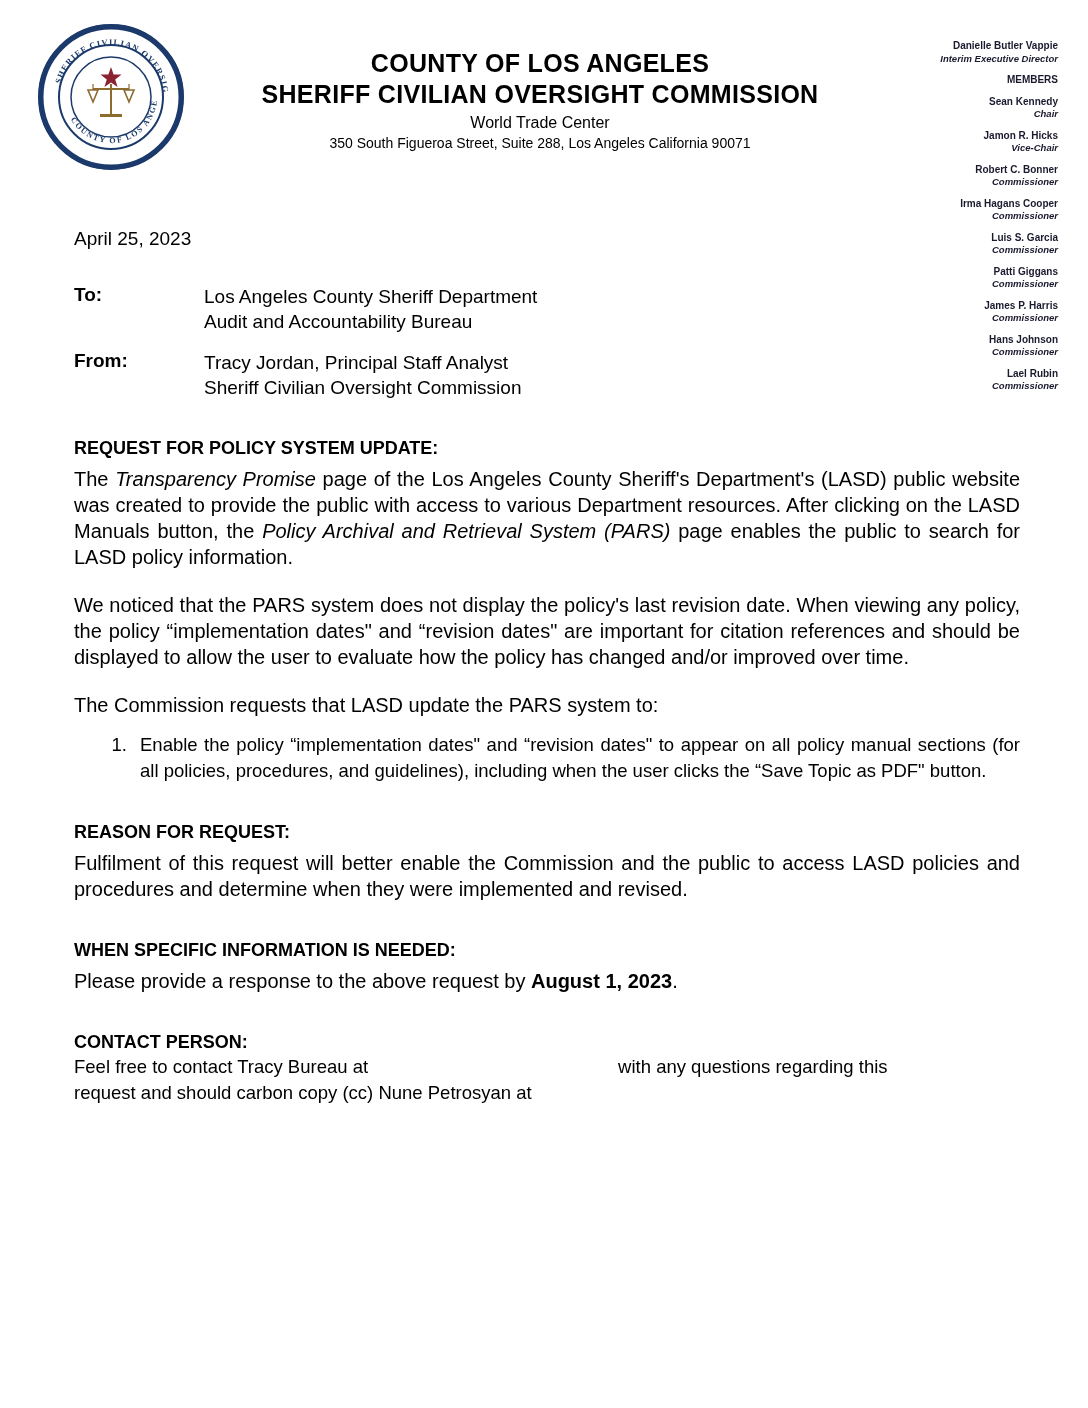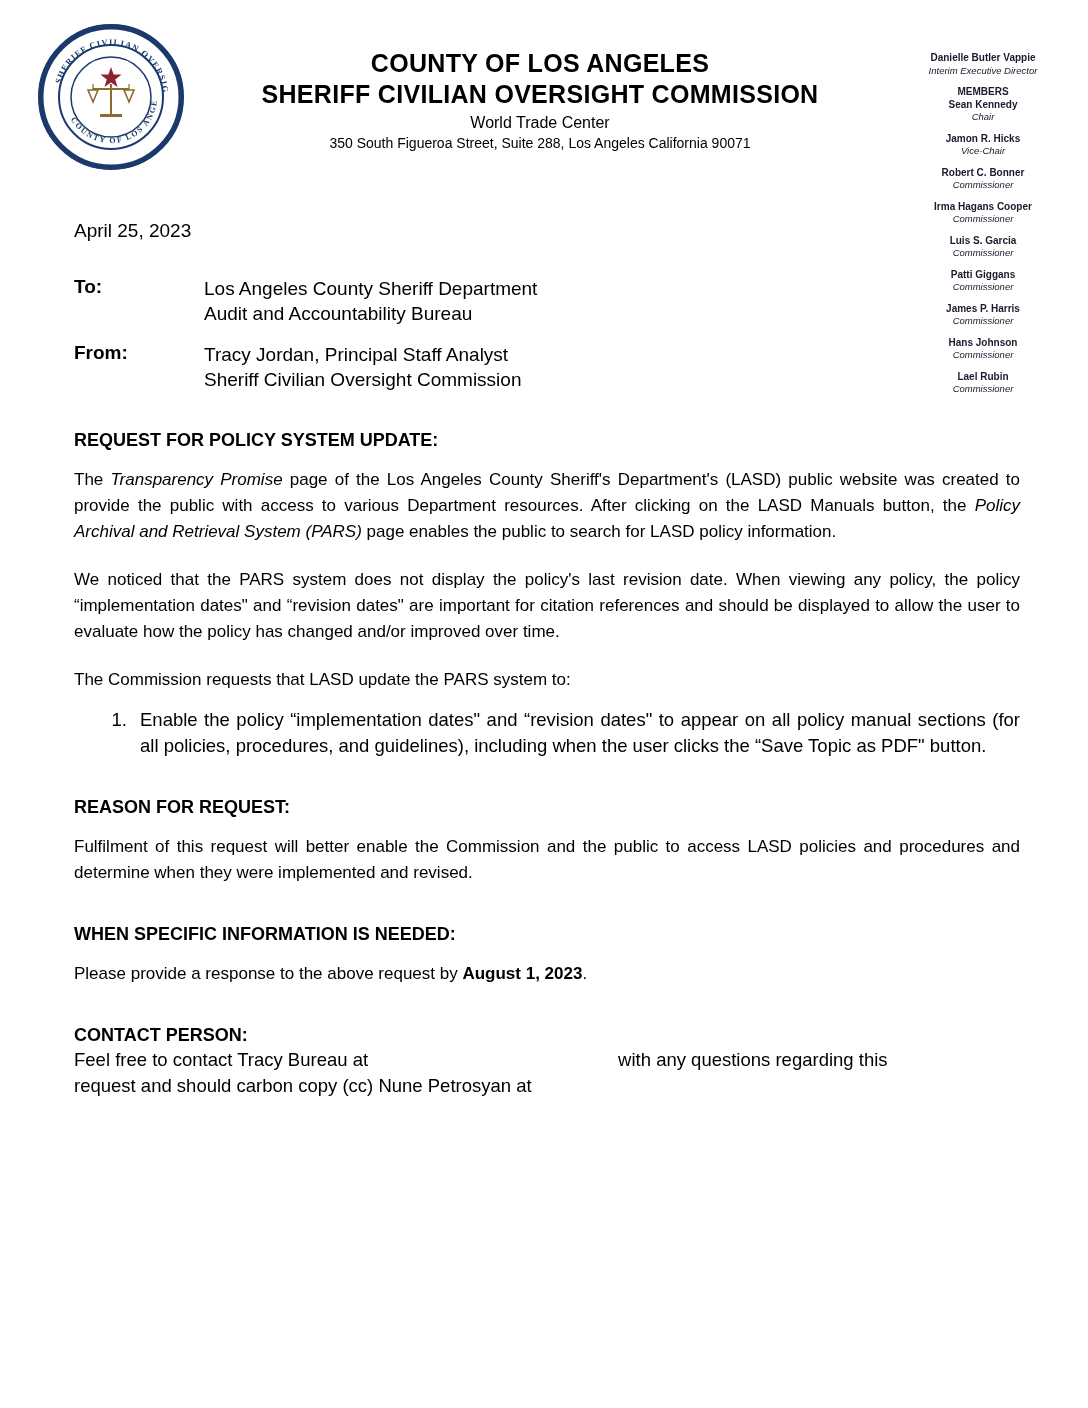--- a/index.html
+++ b/index.html
@@ -63,48 +63,48 @@
   }
   .addr2 {
     font-size: 14px;
     line-height: 21px;
   }
 
   
   .members {
     position: absolute;
     right: 30px;
-    top: 52px;
+    top: 40px;
     width: 150px;
-    text-align: center;
+    text-align: right;
     font-size: 10px;
     line-height: 12.5px;
     color: #1a1a2e;
   }
   .members .name {
     font-weight: bold;
     font-size: 10px;
   }
   .members .role {
-    font-weight: normal;
+    font-weight: bold;
     font-style: italic;
     font-size: 9.5px;
   }
   .members .block { margin-bottom: 9px; }
   .members .members-title {
     font-weight: bold;
     font-size: 10px;
-    margin-bottom: 0;
+    margin-bottom: 9px;
   }
 
   
   .body-wrap {
     position: absolute;
     left: 74px;
-    top: 220px;
+    top: 228px;
     width: 946px;
   }
   .date {
     font-size: 19px;
     margin-bottom: 34px;
   }
   .addressing {
     margin-bottom: 8px;
   }
   .addr-row {
@@ -122,23 +122,23 @@
     line-height: 25px;
   }
 
   .sec-heading {
     font-size: 18px;
     font-weight: bold;
     margin-top: 38px;
     margin-bottom: 1px;
   }
   p.para {
-    font-size: 17px;
+    font-size: 20px;
     line-height: 26px;
-    margin: 16px 0 0 0;
+    margin: 7px 0 0 0;
     text-align: justify;
   }
   p.space-top { margin-top: 22px; }
   .ital { font-style: italic; }
   .bold { font-weight: bold; }
 
   ol.req-list {
     margin: 14px 0 0 0;
     padding-left: 58px;
     font-size: 18.5px;

